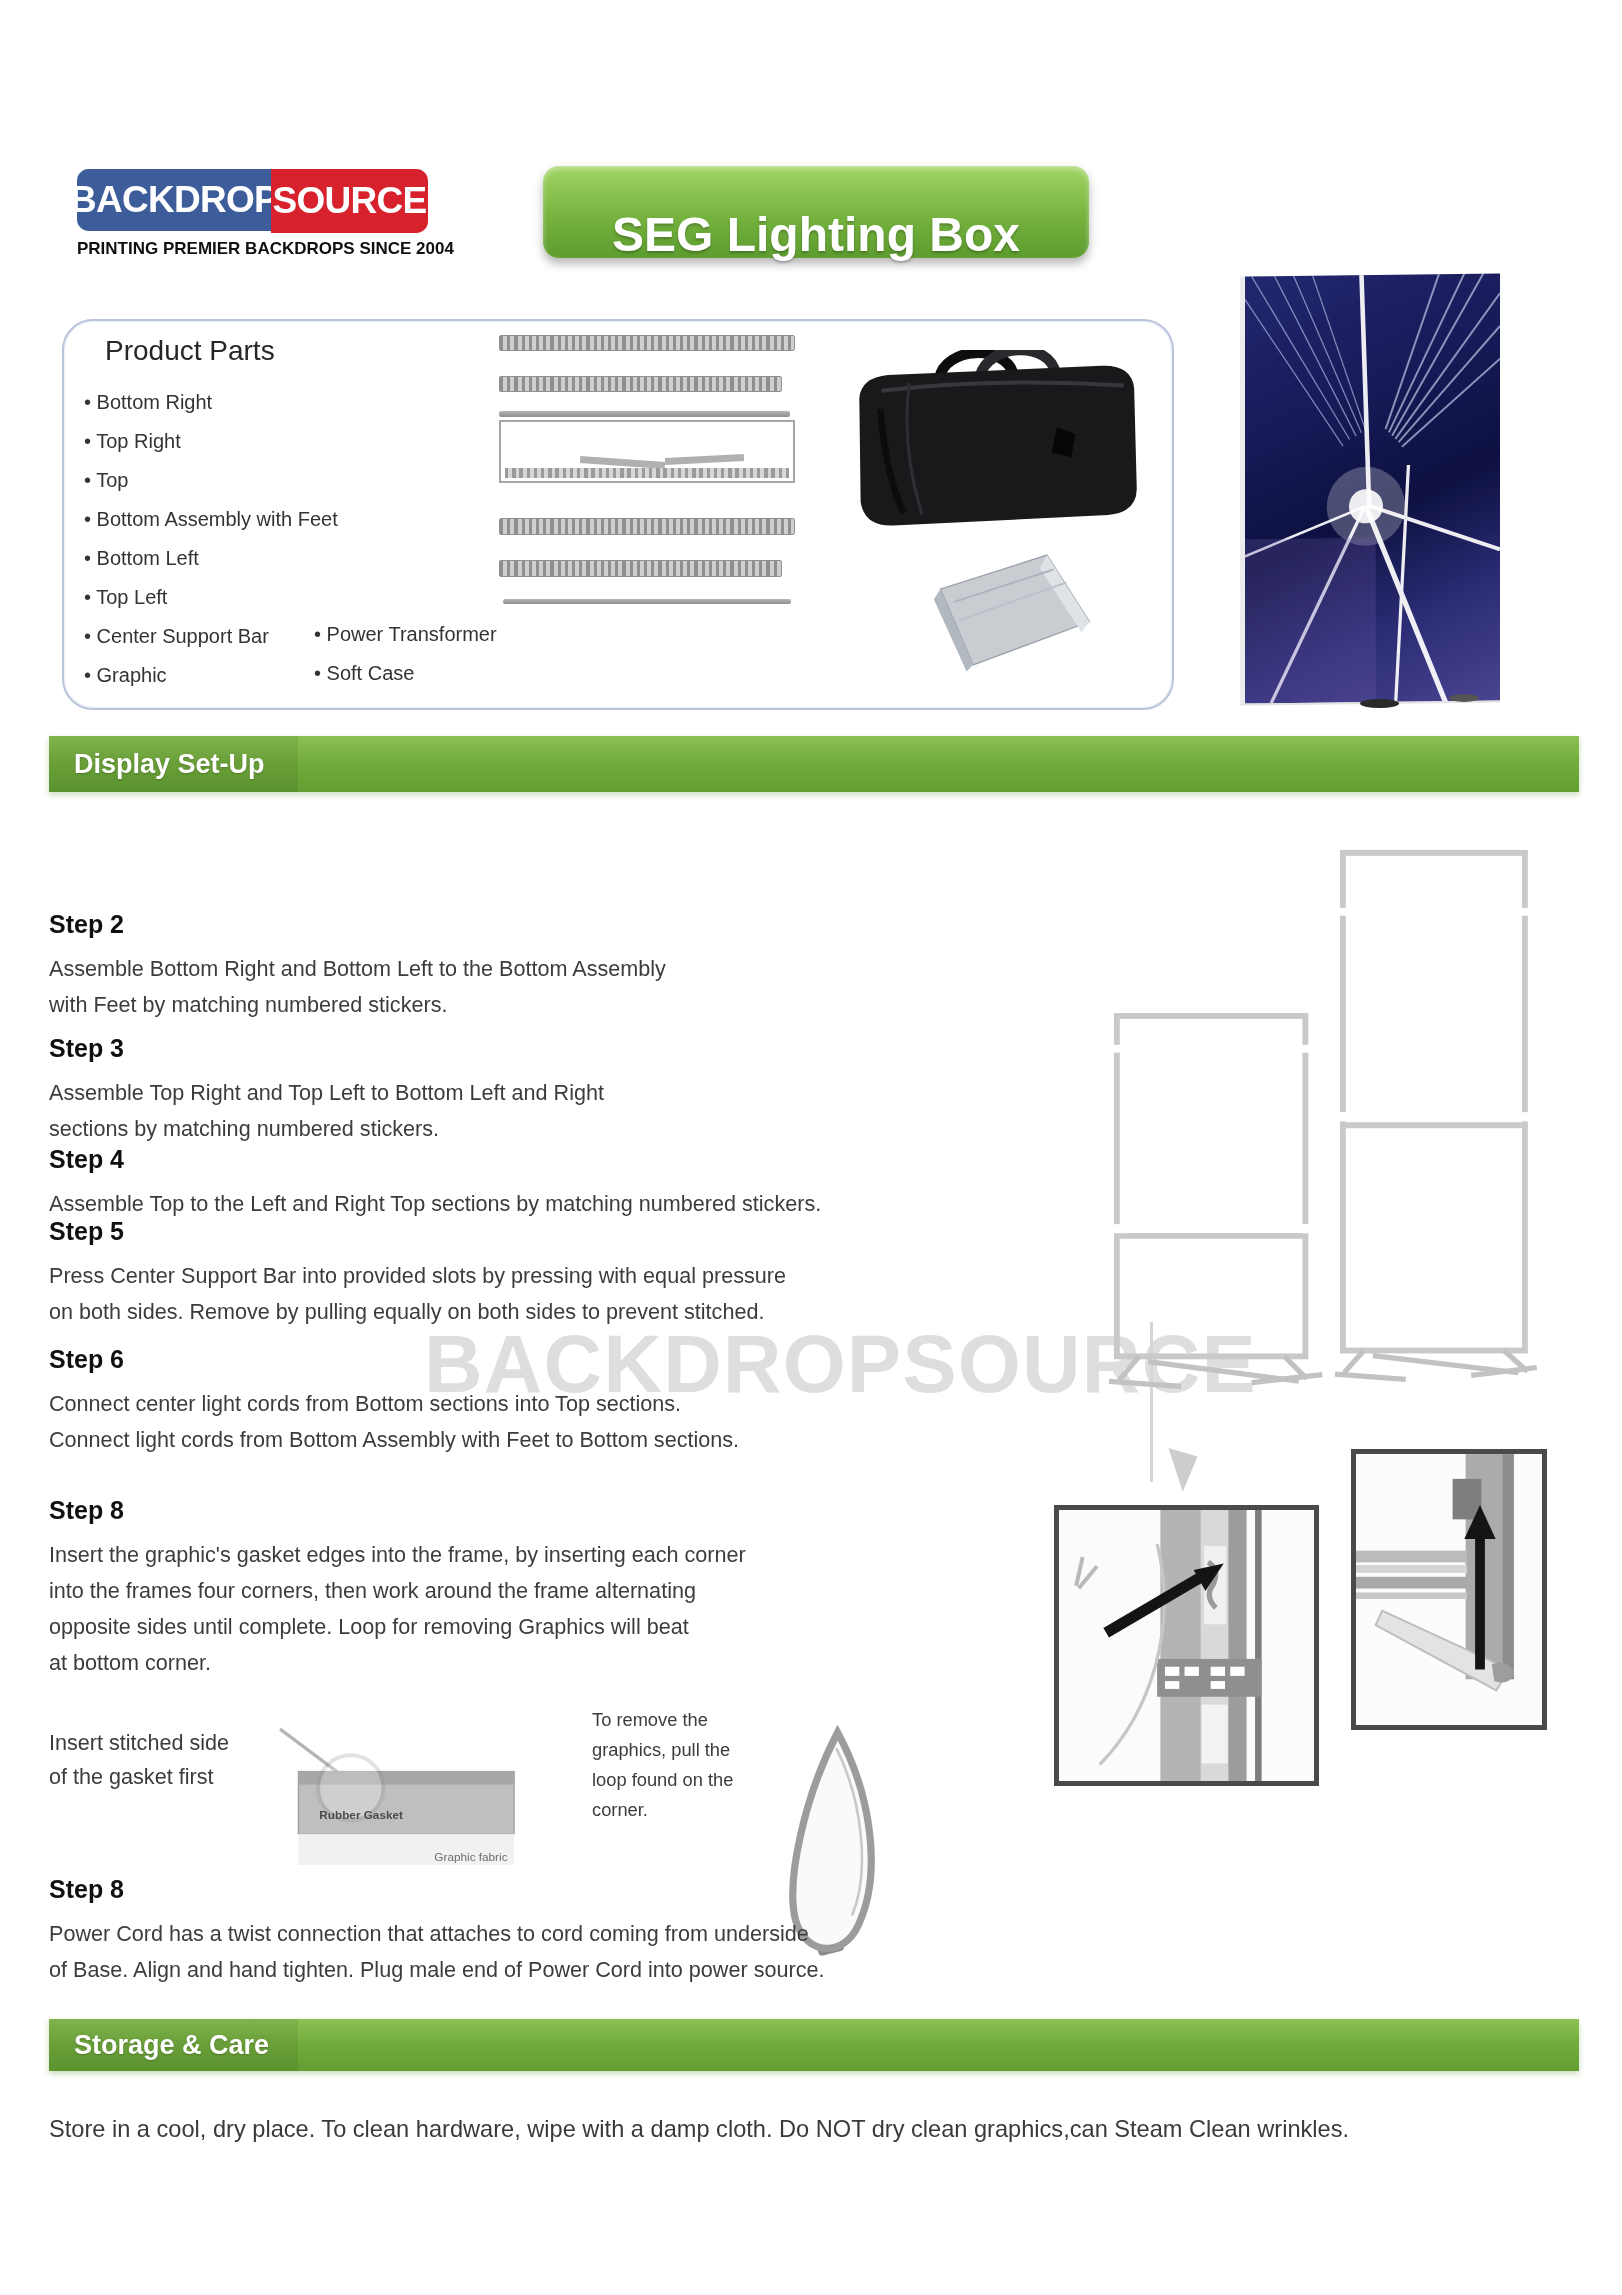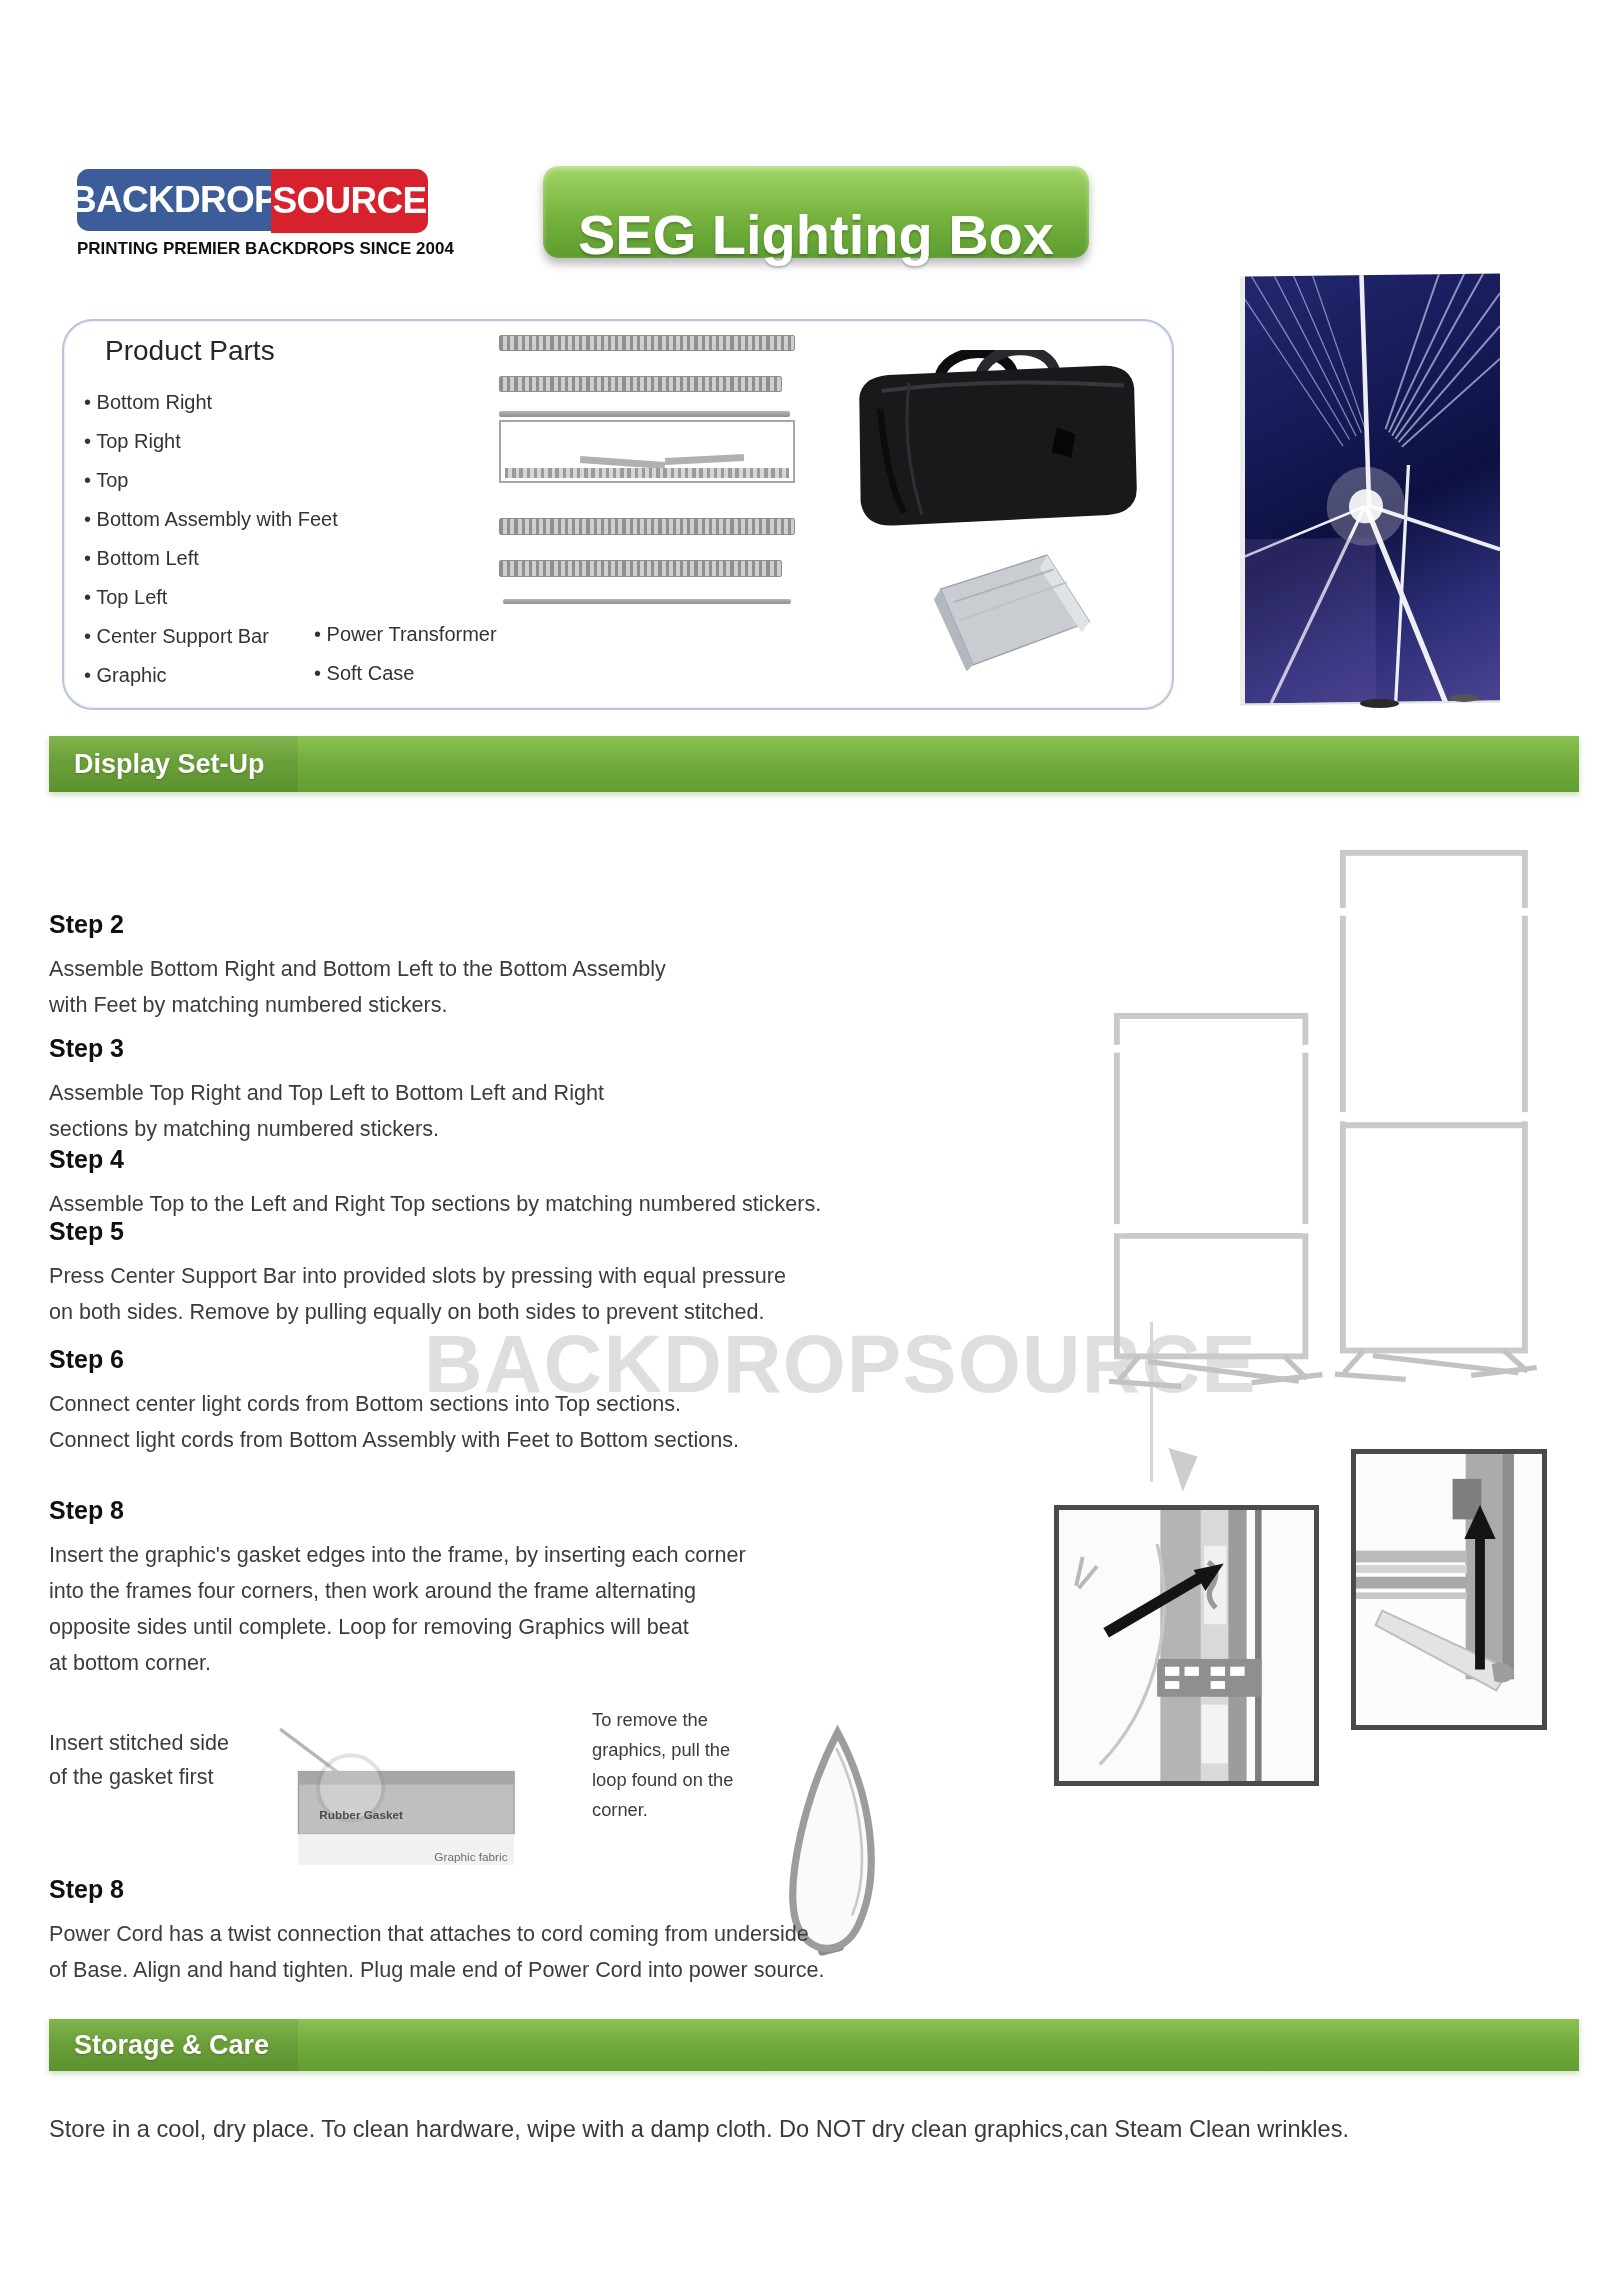--- a/index.html
+++ b/index.html
@@ -15,21 +15,21 @@
   .logo-right { width:157px; height:64px; background:#d7222d; border-radius:0 11.8px 11.8px 0;
                 display:flex; align-items:center; justify-content:center; }
   .logo-left span, .logo-right span { color:#fff; font-weight:bold; font-size:37px; letter-spacing:-0.7px; }
   .logo-tagline { margin-top:5.9px; font-size:17px; font-weight:600; color:#101010; letter-spacing:0; }
 
   
   .banner { position:absolute; left:543px; top:166px; width:546px; height:92px; border-radius:15.7px;
             background:linear-gradient(180deg,#a2d566 0%,#76b33e 55%,#5c9c2f 100%);
             box-shadow:0 5.2px 9.2px rgba(0,0,0,.28), inset 0 2.6px 5.2px rgba(255,255,255,.45);
             display:flex; align-items:center; justify-content:center; z-index:3; }
-  .banner span { color:#ffffff; font-size:56px; font-weight:bold; text-shadow:0 2px 2.6px rgba(0,0,0,.25);margin-top:45px; }
+  .banner span { color:#ffffff; font-size:48px; font-weight:bold; text-shadow:0 2px 2.6px rgba(0,0,0,.25);margin-top:45px; }
 
   
   .parts-box { position:absolute; left:62px; top:319px; width:1112px; height:391px;
                border:2px solid #b9c4da; border-radius:31px; background:#fff;
                box-shadow:inset 0 0 0 1.3px #eef1f7; z-index:2; }
   .parts-title { position:absolute; left:105px; top:335px; font-size:28px; font-weight:normal; color:#262626; z-index:3; }
   .parts-list { position:absolute; left:84px; top:391px; z-index:3; }
   .parts-item { height:39px; display:flex; font-size:20px; color:#333; }
   .parts-item .txt::before { content:"• "; }
   .parts-col2 { position:absolute; left:314px; z-index:3; }

